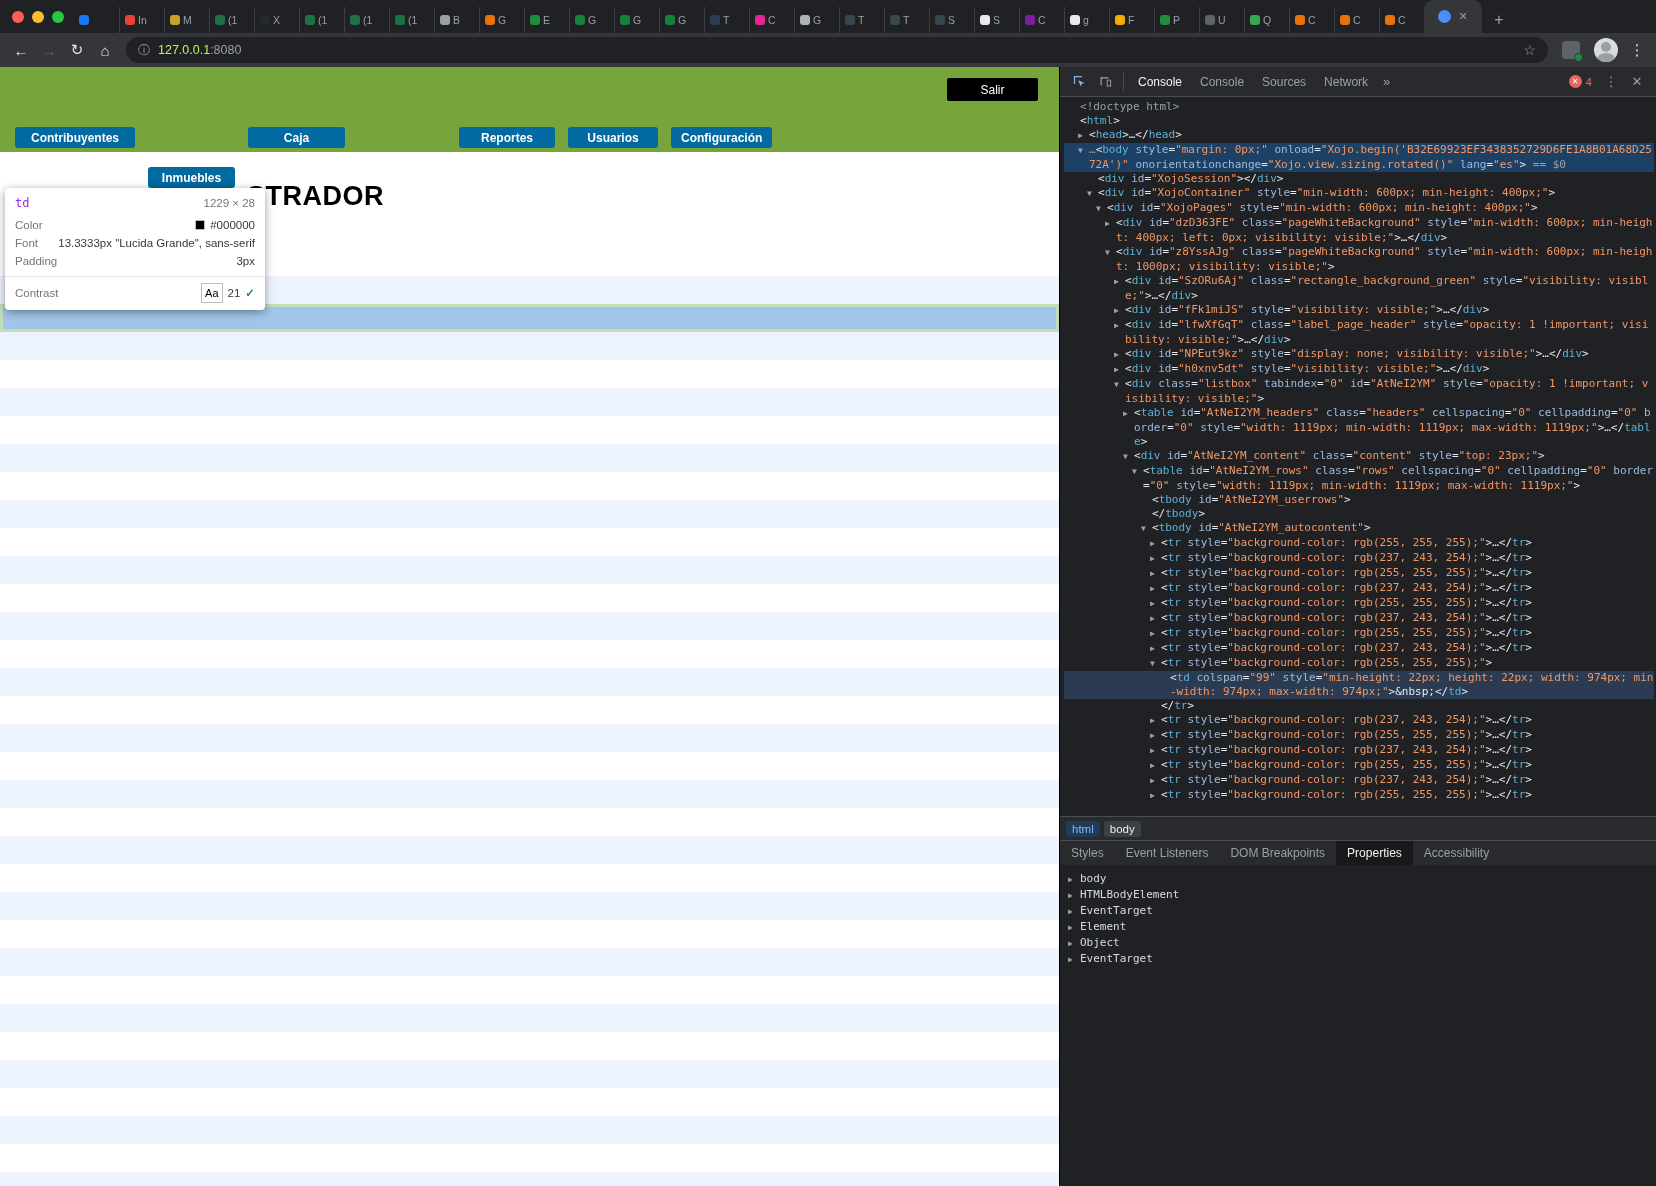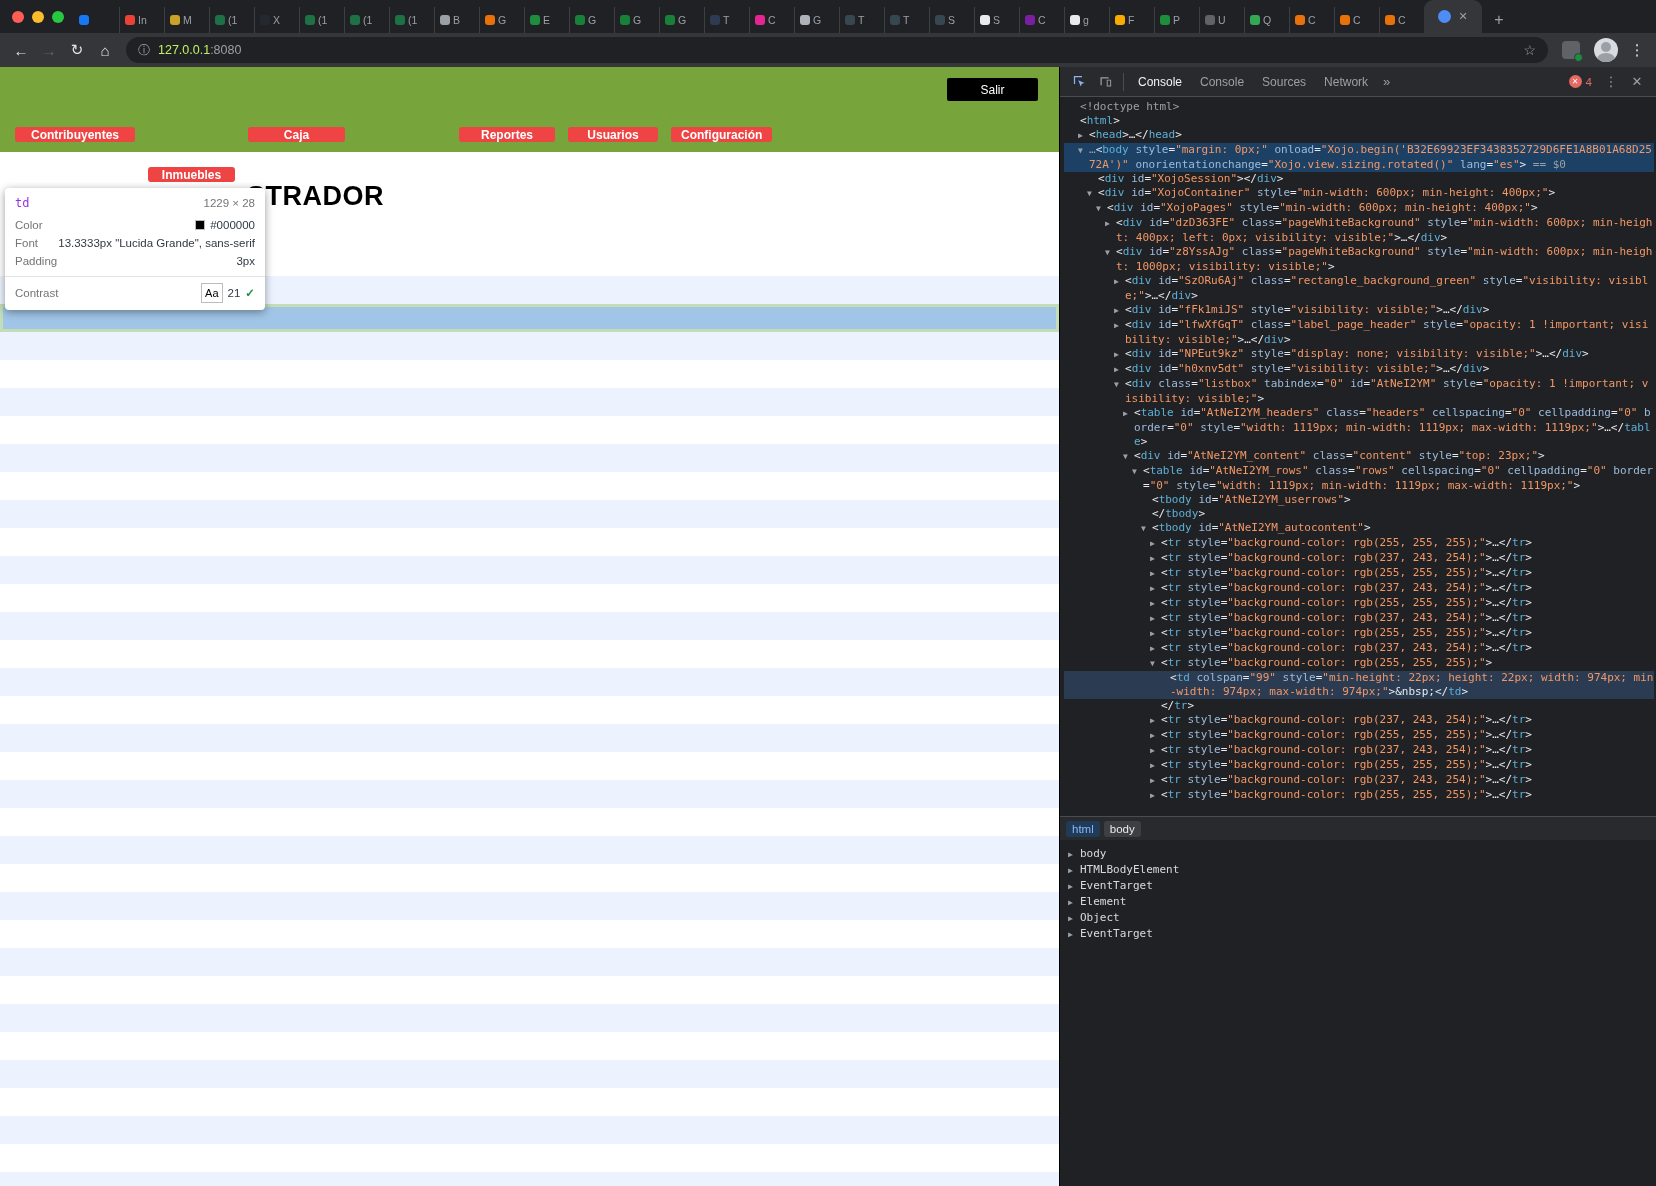--- a/index.html
+++ b/index.html
@@ -47,21 +47,21 @@
   .devtools { width:597px; background:#202124; border-left:1px solid #000;
               display:flex; flex-direction:column; flex:none; }
 
   
   .hdr { position:absolute; left:0; top:0; width:100%; height:85px; background:var(--green,#78A43C); }
   .logo { position:absolute; left:28px; top:1px; font-size:37px; font-weight:bold; letter-spacing:1px; color:#FFFFFF; }
   .logo .accent { color:var(--yellow,#F2D230); }
   .salir { position:absolute; right:21px; top:11px; width:91px; height:23px; background:#000;
            color:#FFF; font-size:12px; border-radius:2px; display:flex; align-items:center; justify-content:center; }
   .navrow { position:absolute; left:15px; top:60px; display:flex; gap:13px; }
-  .navbtn { height:15px; background:#ef4444; color:#FFF; font-size:12px; font-weight:bold; border-radius:3px;
+  .navbtn { height:21px; background:#0369a1; color:#FFF; font-size:12px; font-weight:bold; border-radius:3px;
             display:flex; align-items:center; justify-content:center; padding:0 10px; }
   .navspacer { width:88px; }
   .page-title { position:absolute; left:247px; top:114px; font-size:27px; font-weight:bold; color:#000; letter-spacing:0.5px; }
   .stripes { position:absolute; left:0; right:0; top:181px; bottom:0;
              background:repeating-linear-gradient(to bottom, #FFFFFF 0 28px, var(--rowalt,#EDF3FE) 28px 56px); }
   .row-hl { position:absolute; left:0; top:237px; width:1059px; height:28px;
             background:var(--hlc,#A0C5E7); border:3px solid var(--hlp,#C3DEB7); }
 
   
   .tt { position:absolute; left:5px; top:121px; width:260px; background:#FFFFFF; border-radius:4px;
@@ -399,20 +399,27 @@
           <div class="ln" style="padding-left: 97px;"><span class="arrow">▶</span><span>&lt;<span class="tk-t">tr</span> <span class="tk-a">style</span>=<span class="tk-v">"background-color: rgb(255, 255, 255);"</span>&gt;…&lt;/<span class="tk-t">tr</span>&gt;</span></div>
           <div class="ln" style="padding-left: 97px;"><span class="arrow">▶</span><span>&lt;<span class="tk-t">tr</span> <span class="tk-a">style</span>=<span class="tk-v">"background-color: rgb(237, 243, 254);"</span>&gt;…&lt;/<span class="tk-t">tr</span>&gt;</span></div>
           <div class="ln" style="padding-left: 97px;"><span class="arrow">▶</span><span>&lt;<span class="tk-t">tr</span> <span class="tk-a">style</span>=<span class="tk-v">"background-color: rgb(255, 255, 255);"</span>&gt;…&lt;/<span class="tk-t">tr</span>&gt;</span></div>
         </div>
 
       <div class="dt-crumbs">
           <span class="crumb first">html</span>
           <span class="crumb active">body</span>
         </div>
 
+      <div class="dt-subtabs">
+          <span class="subtab">Styles</span>
+          <span class="subtab">Event Listeners</span>
+          <span class="subtab">DOM Breakpoints</span>
+          <span class="subtab active">Properties</span>
+          <span class="subtab">Accessibility</span>
+        </div>
 
       <div class="dt-props">
           <div class="prop"><span class="arrow">▶</span><span>body</span></div>
           <div class="prop"><span class="arrow">▶</span><span>HTMLBodyElement</span></div>
           <div class="prop"><span class="arrow">▶</span><span>EventTarget</span></div>
           <div class="prop"><span class="arrow">▶</span><span>Element</span></div>
           <div class="prop"><span class="arrow">▶</span><span>Object</span></div>
           <div class="prop"><span class="arrow">▶</span><span>EventTarget</span></div>
         </div>
     </div>

